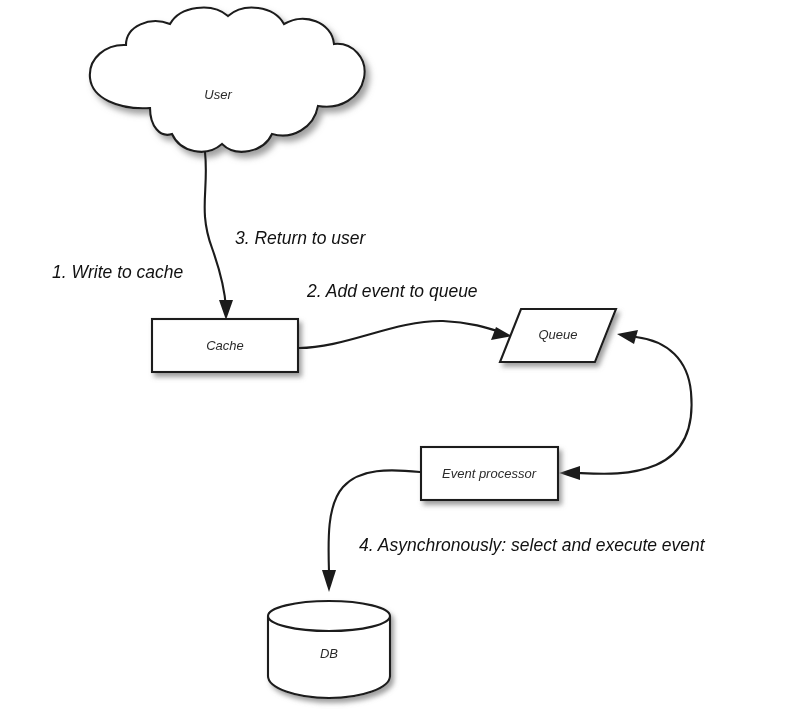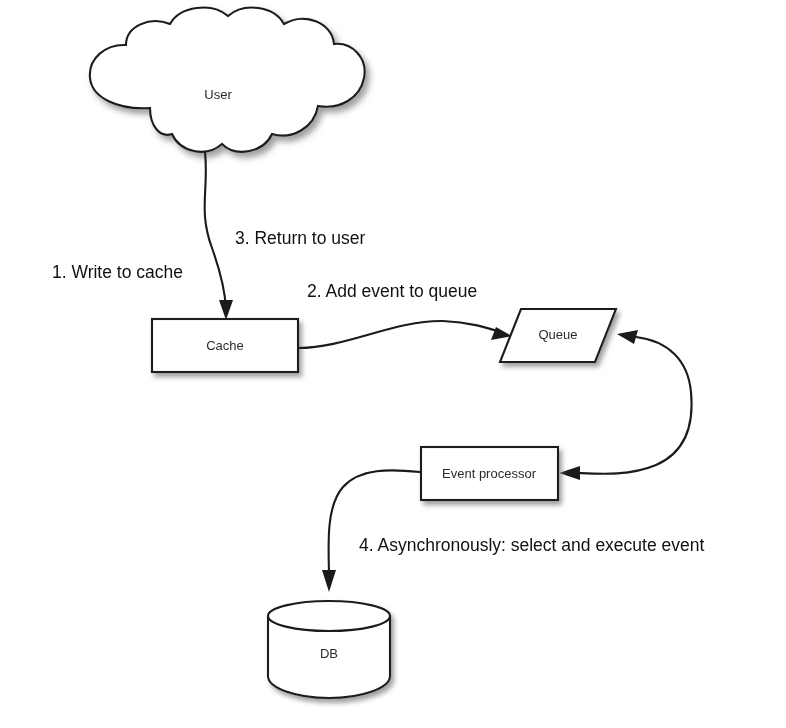--- a/index.html
+++ b/index.html
@@ -11,20 +11,21 @@
   body {
     font-family: "Liberation Sans", sans-serif;
     color: #111111;
   }
   #canvas {
     position: relative;
     width: 786px;
     height: 713px;
     background: #ffffff;
     overflow: hidden;
+    font-style: italic;
   }
   #diagram-svg {
     position: absolute;
     left: 0;
     top: 0;
     width: 786px;
     height: 728px;
     display: block;
   }
   

